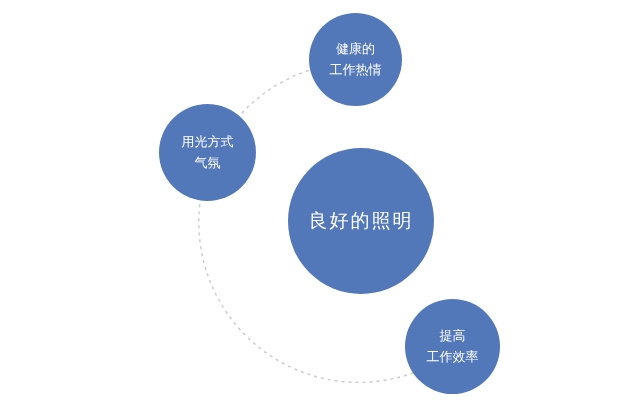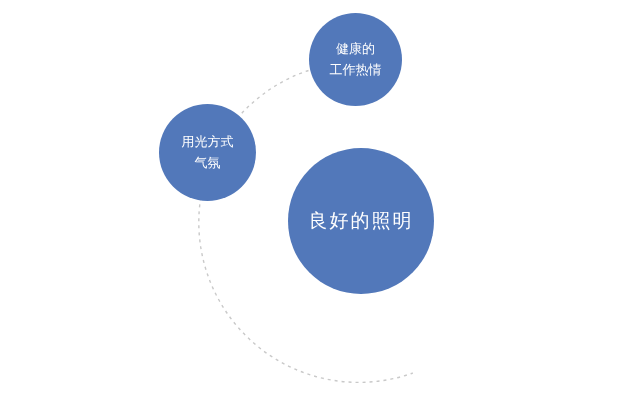--- a/index.html
+++ b/index.html
@@ -99,14 +99,18 @@
     <span class="line">健康的</span>
     <span class="line">工作热情</span>
   </div>
 
   <div class="node node-left">
     <span class="line">用光方式</span>
     <span class="line">气氛</span>
   </div>
 
 
+  <div class="node node-bottom-right">
+    <span class="line">提高</span>
+    <span class="line">工作效率</span>
+  </div>
 
 </div>
 
 </body></html>

